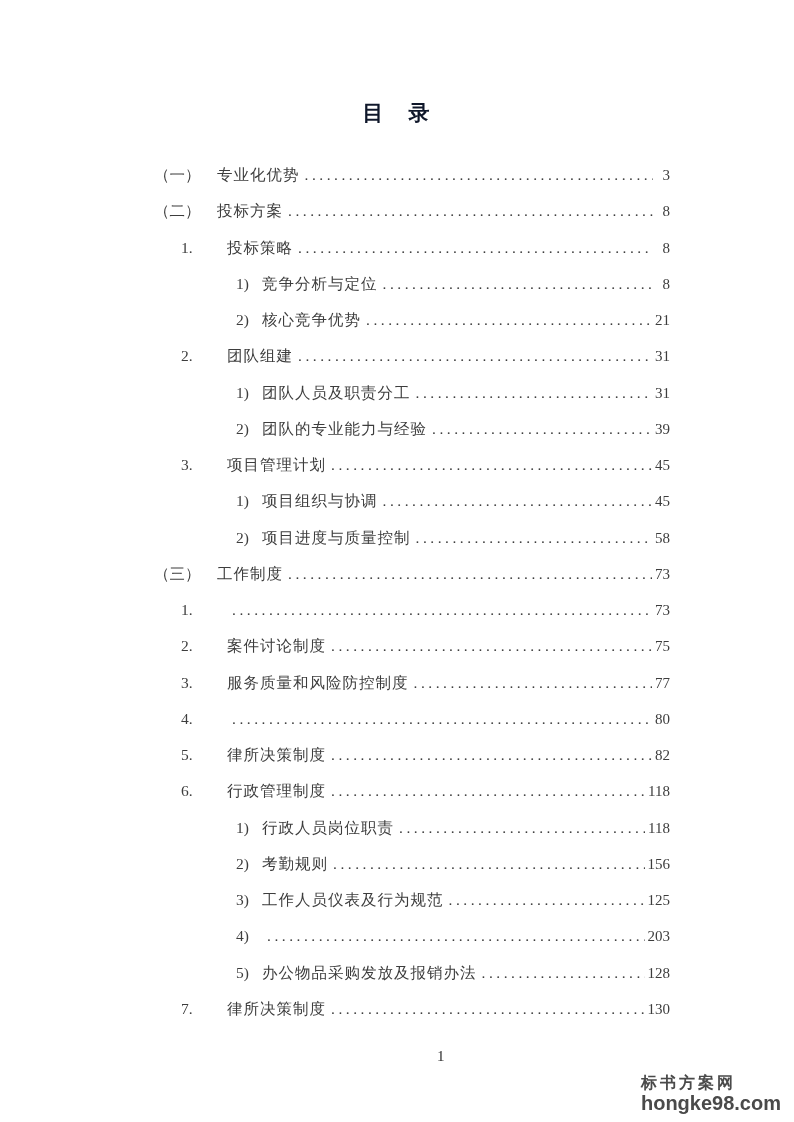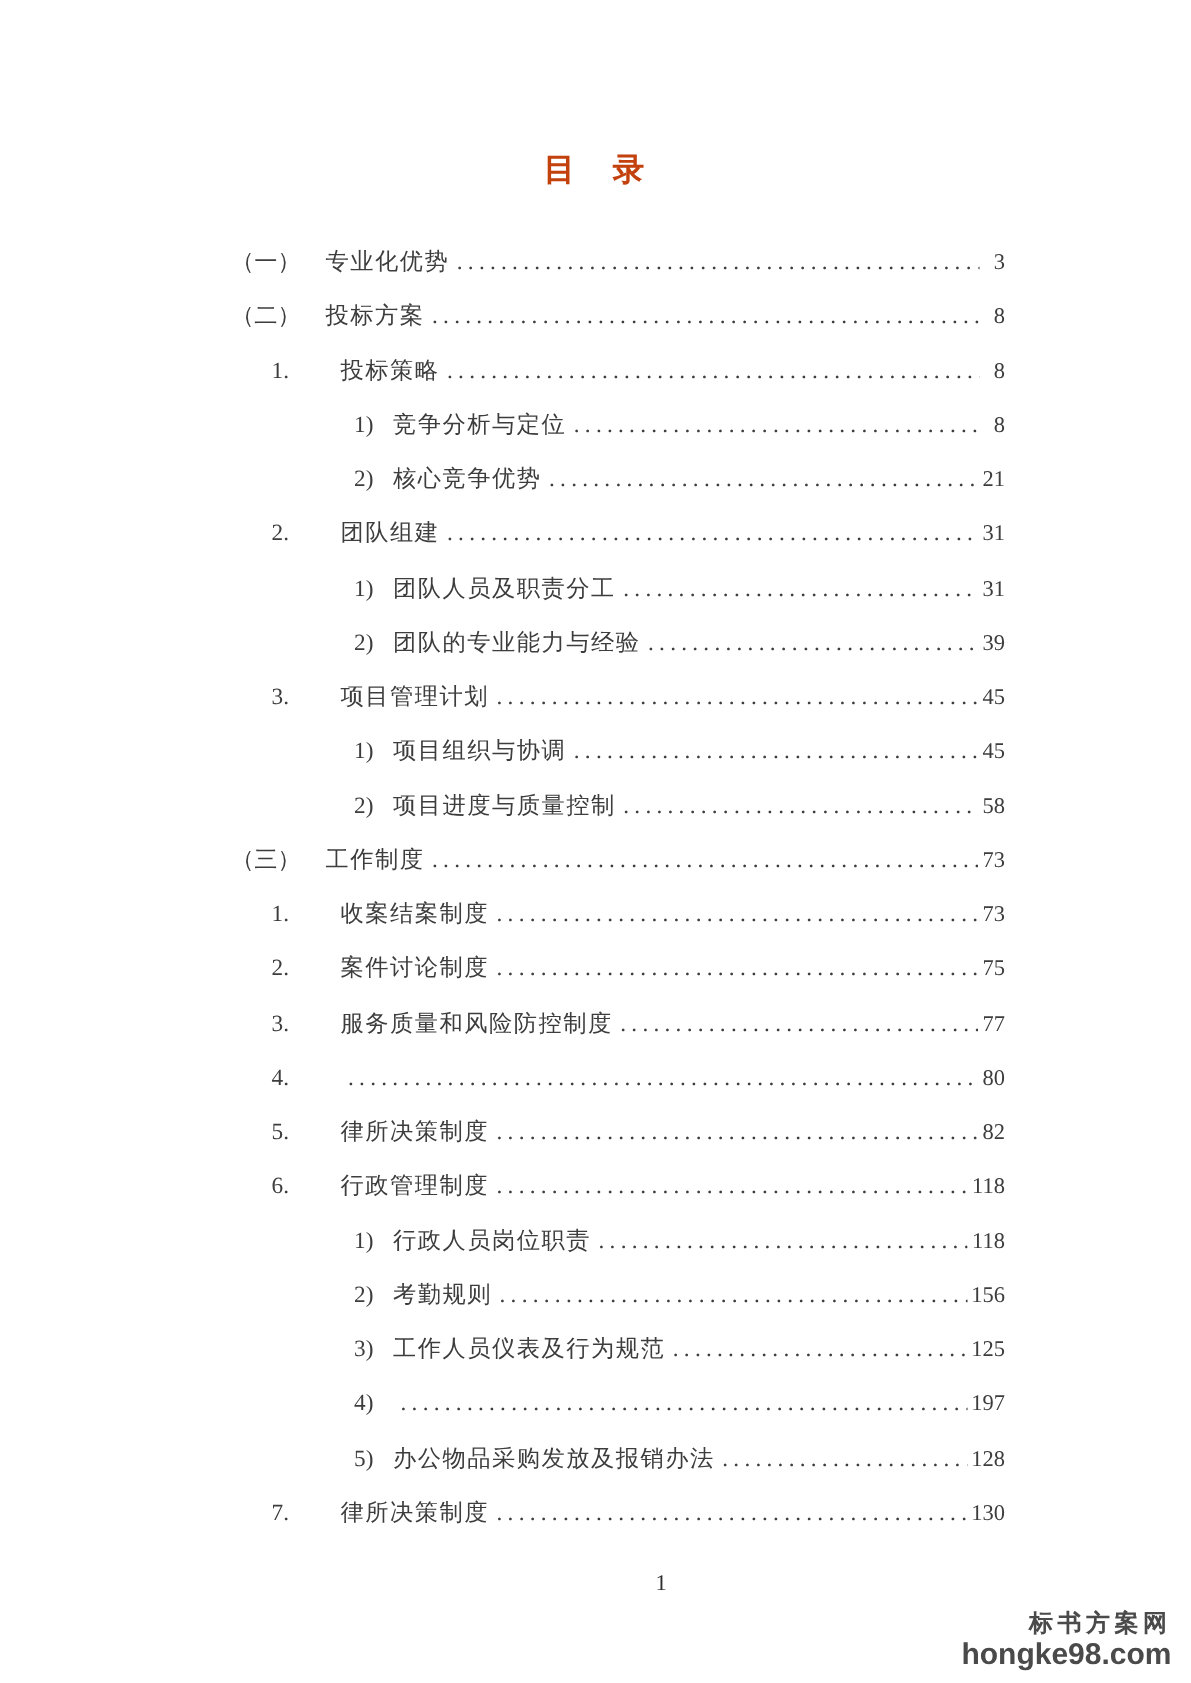--- a/index.html
+++ b/index.html
@@ -19,21 +19,21 @@
     overflow: hidden;
   }
   .doc-title {
     position: absolute;
     top: 99px;
     left: 0;
     width: 794px;
     text-align: center;
     font-size: 21px;
     font-weight: bold;
-    color: #c2410c;
+    color: #0f172a;
     letter-spacing: 2px;
   }
   .toc {
     position: absolute;
     top: 157px;
     left: 0;
     right: 0;
   }
   .toc-row {
     display: flex;
@@ -78,21 +78,21 @@
     top: 1046px;
     left: 437px;
     font-size: 15px;
     color: #2e2e2e;
     line-height: 20px;
   }
   .watermark {
     position: absolute;
     right: 13px;
     bottom: 8px;
-    text-align: right;
+    text-align: left;
     color: #4a4a4a;
     margin-top: 20px;
   }
   .watermark .wm-cn {
     font-size: 16px;
     font-weight: bold;
     letter-spacing: 3px;
     line-height: 19px;
   }
   .watermark .wm-url {
@@ -178,21 +178,20 @@
         <span class="pagenum">58</span>
       </div>
       <div class="toc-row lvl0">
         <span class="num">（三）</span>
         <span class="label">工作制度</span>
         <span class="leader">............................................................................................................................................</span>
         <span class="pagenum">73</span>
       </div>
       <div class="toc-row lvl1">
         <span class="num">1.</span>
-        <span class="label">收案结案制度</span>
         <span class="leader">............................................................................................................................................</span>
         <span class="pagenum">73</span>
       </div>
       <div class="toc-row lvl1">
         <span class="num">2.</span>
         <span class="label">案件讨论制度</span>
         <span class="leader">............................................................................................................................................</span>
         <span class="pagenum">75</span>
       </div>
       <div class="toc-row lvl1">
@@ -232,21 +231,21 @@
       </div>
       <div class="toc-row lvl2">
         <span class="num">3)</span>
         <span class="label">工作人员仪表及行为规范</span>
         <span class="leader">............................................................................................................................................</span>
         <span class="pagenum">125</span>
       </div>
       <div class="toc-row lvl2">
         <span class="num">4)</span>
         <span class="leader">............................................................................................................................................</span>
-        <span class="pagenum">197</span>
+        <span class="pagenum">203</span>
       </div>
       <div class="toc-row lvl2">
         <span class="num">5)</span>
         <span class="label">办公物品采购发放及报销办法</span>
         <span class="leader">............................................................................................................................................</span>
         <span class="pagenum">128</span>
       </div>
       <div class="toc-row lvl1">
         <span class="num">7.</span>
         <span class="label">律所决策制度</span>

